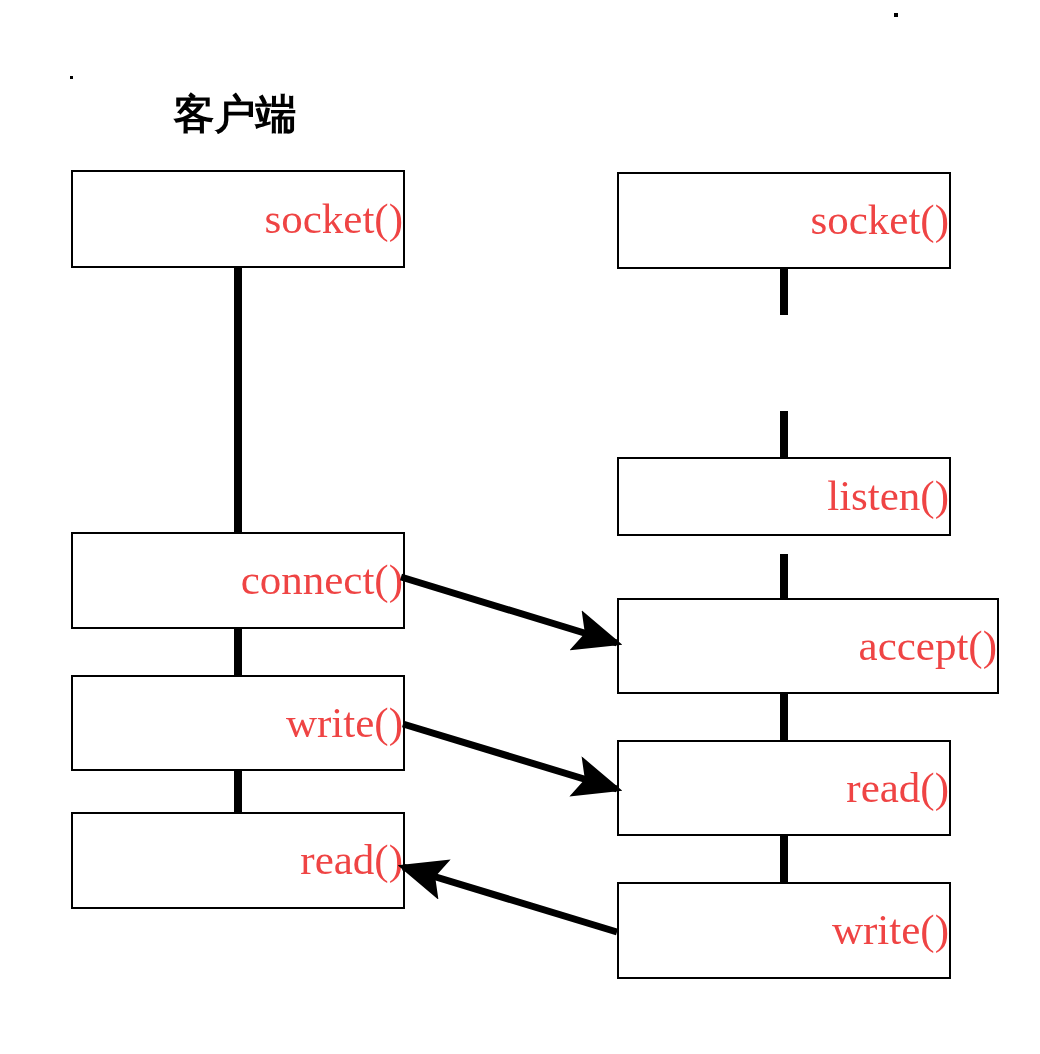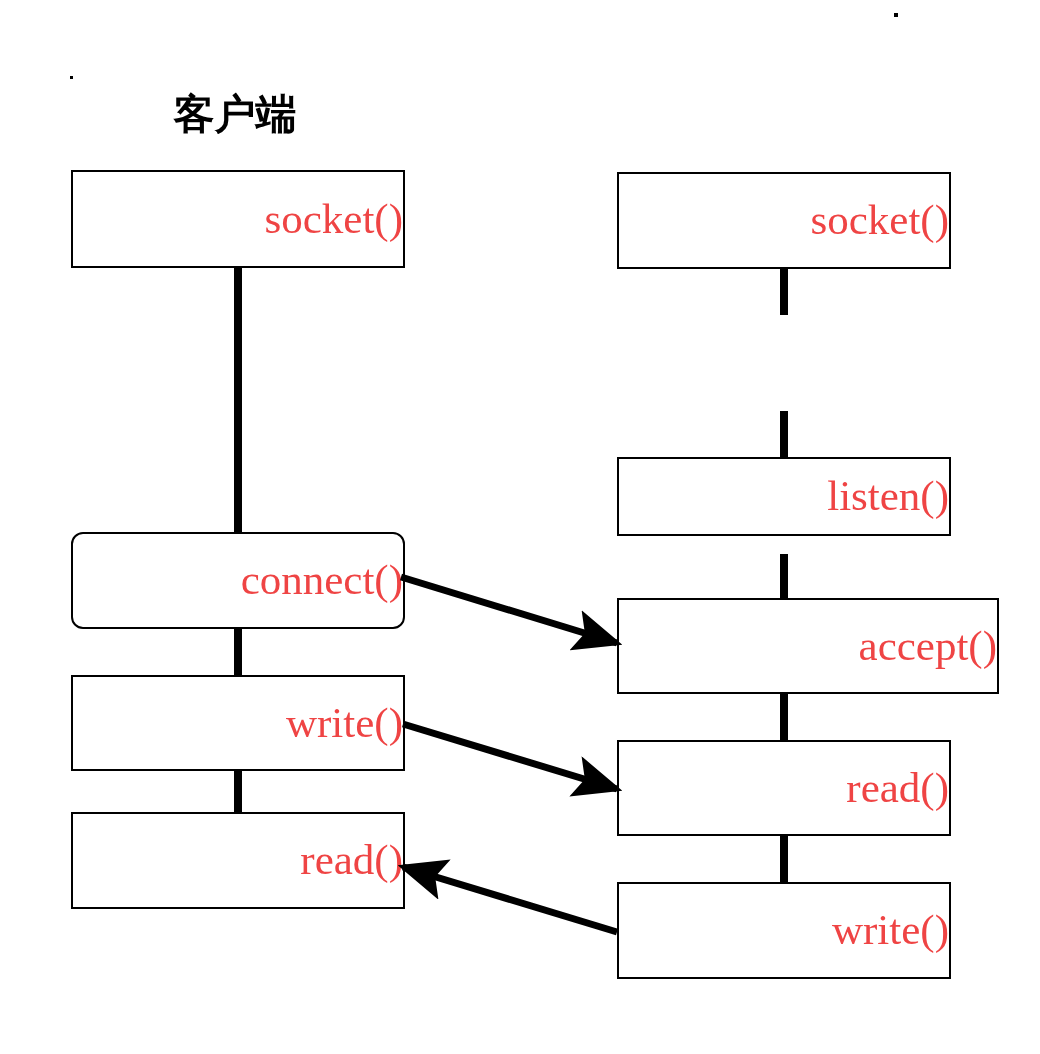--- a/index.html
+++ b/index.html
@@ -82,21 +82,21 @@
 
   <div class="connector" style="left:780px;top:269px;height:46px;"></div>
   <div class="connector" style="left:780px;top:411px;height:46px;"></div>
   <div class="connector" style="left:780px;top:554px;height:44px;"></div>
   <div class="connector" style="left:780px;top:694px;height:46px;"></div>
   <div class="connector" style="left:780px;top:836px;height:46px;"></div>
 
   <div class="node-box" style="left:71px;top:170px;width:334px;height:98px;">
     <span class="node-label">socket()</span>
   </div>
-  <div class="node-box" style="left:71px;top:532px;width:334px;height:97px;border-radius:12px;">
+  <div class="node-box" style="left:71px;top:532px;width:334px;height:97px;">
     <span class="node-label">connect()</span>
   </div>
   <div class="node-box" style="left:71px;top:675px;width:334px;height:96px;">
     <span class="node-label">write()</span>
   </div>
   <div class="node-box" style="left:71px;top:812px;width:334px;height:97px;">
     <span class="node-label">read()</span>
   </div>
 
   <div class="node-box" style="left:617px;top:172px;width:334px;height:97px;">

